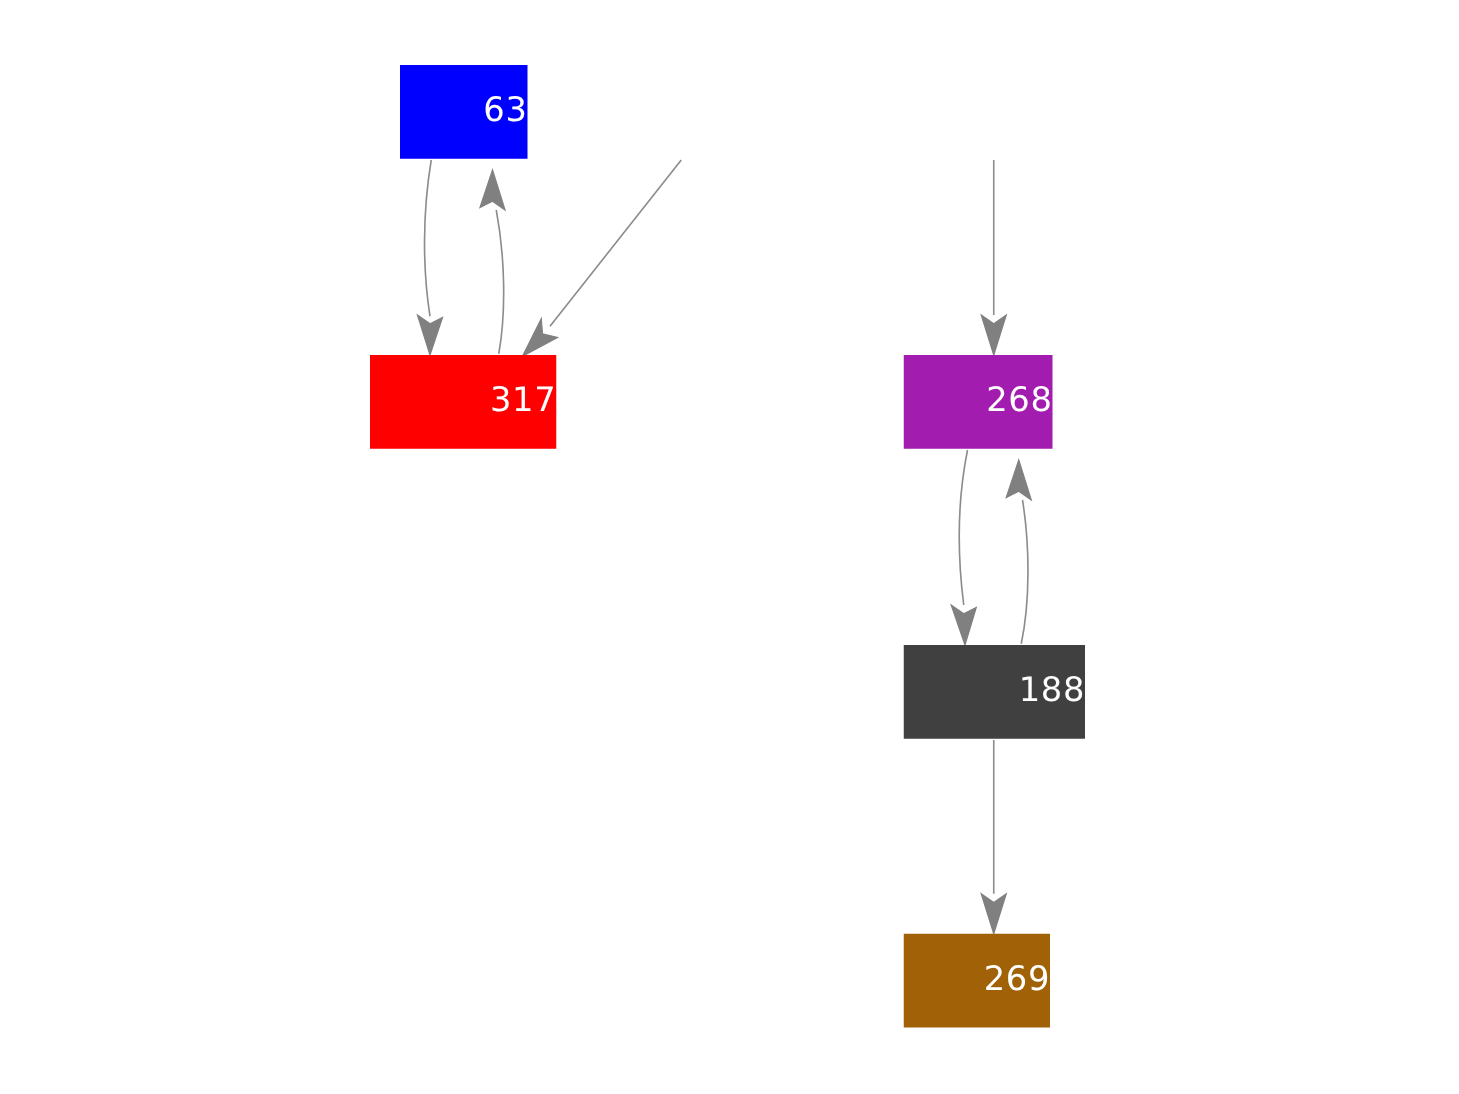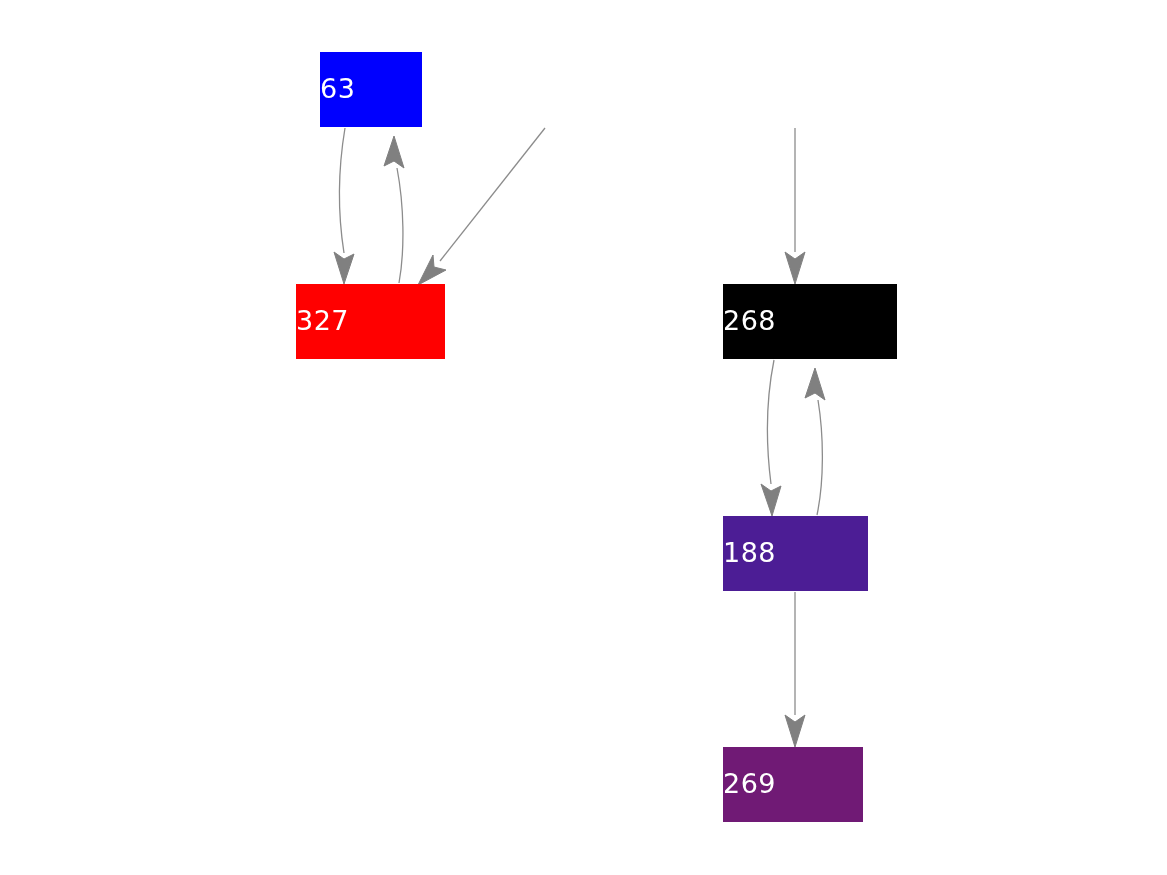--- a/index.html
+++ b/index.html
@@ -21,21 +21,21 @@
     position: absolute;
     left: 0;
     top: 0;
     width: 1167px;
     height: 875px;
   }
   .node {
     position: absolute;
     display: flex;
     align-items: center;
-    justify-content: flex-start;
+    justify-content: flex-end;
     color: #ffffff;
     font-family: "DejaVu Sans", sans-serif;
     font-size: 27px;
     letter-spacing: 0.5px;
     line-height: 1;
     box-sizing: border-box;
     user-select: none;
   }
   .node-label {
     display: block;
@@ -95,28 +95,28 @@
     </g>
   </svg>
 
   <div class="node" style="left:320px; top:52px; width:102px; height:75px; background:#0000ff;">
     <span class="node-label">63</span>
   </div>
 
 
 
   <div class="node" style="left:296px; top:284px; width:149px; height:75px; background:#ff0000;">
-    <span class="node-label">327</span>
+    <span class="node-label">317</span>
   </div>
 
-  <div class="node" style="left:723px; top:284px; width:174px; height:75px; background:#000000;">
+  <div class="node" style="left:723px; top:284px; width:119px; height:75px; background:#a21caf;">
     <span class="node-label">268</span>
   </div>
 
-  <div class="node" style="left:723px; top:516px; width:145px; height:75px; background:#4c1d95;">
+  <div class="node" style="left:723px; top:516px; width:145px; height:75px; background:#404040;">
     <span class="node-label">188</span>
   </div>
 
-  <div class="node" style="left:723px; top:747px; width:140px; height:75px; background:#701a75;">
+  <div class="node" style="left:723px; top:747px; width:117px; height:75px; background:#a16207;">
     <span class="node-label">269</span>
   </div>
 
 </div>
 
 </body></html>

